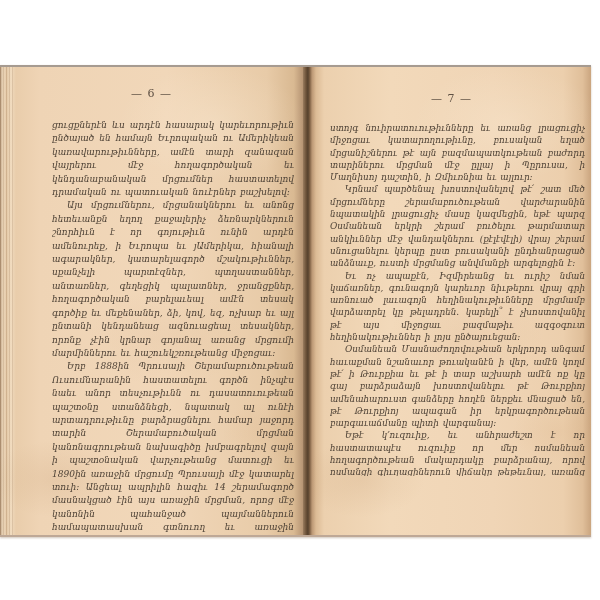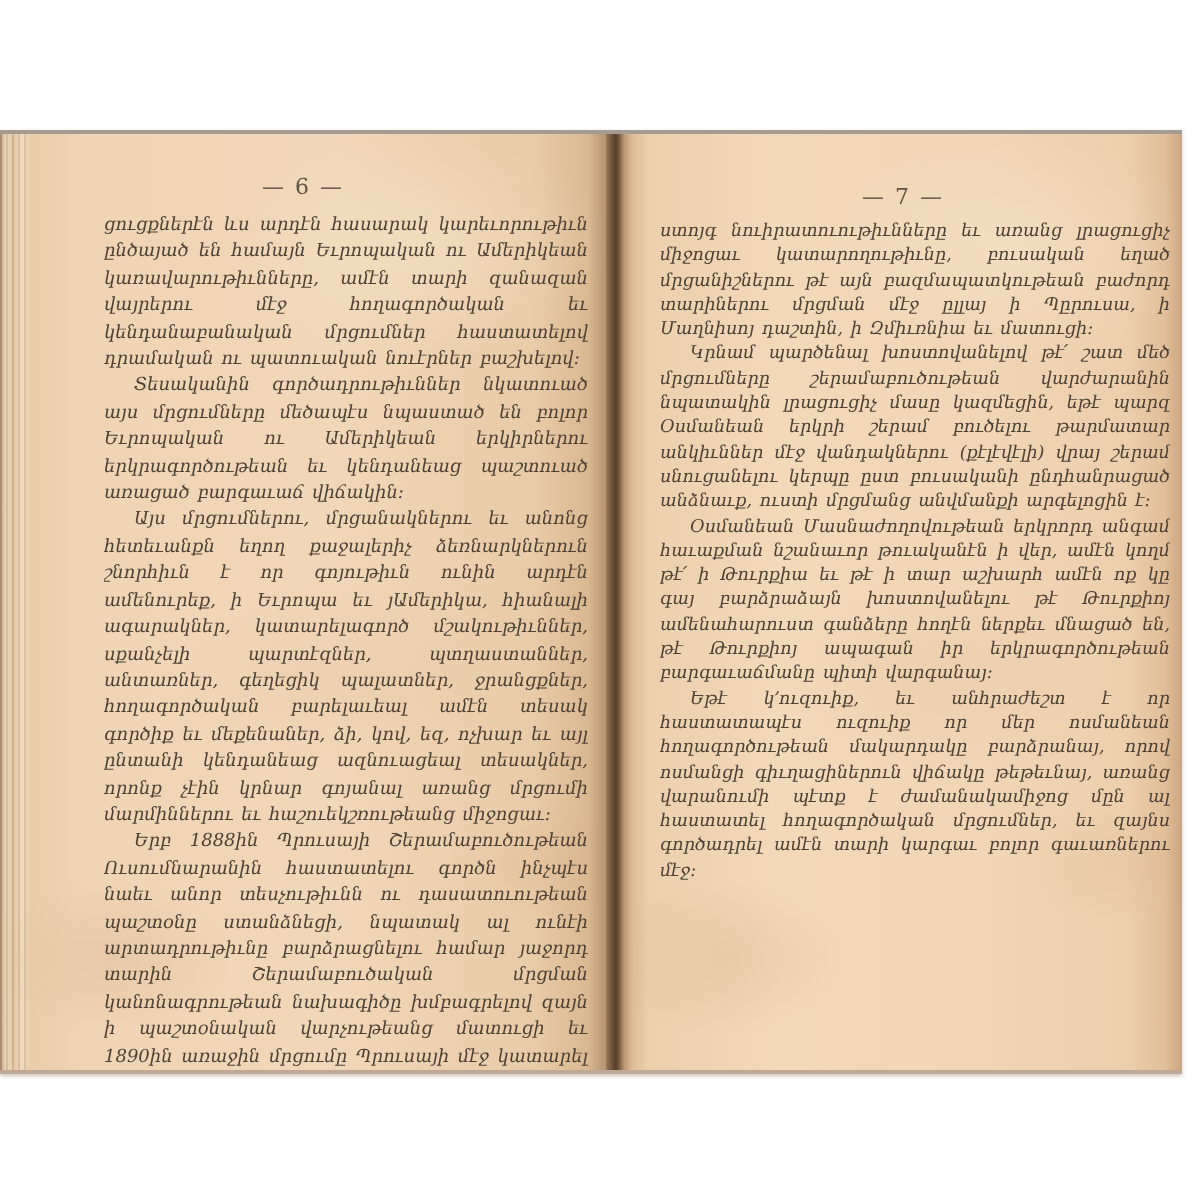--- a/index.html
+++ b/index.html
@@ -101,45 +101,45 @@
     font-size:8.8px;
     line-height:12.3px;
     height:366px;
     overflow:hidden;
   }
   .text p{
     margin:0;
     text-indent:15px;
     word-spacing:1px;
   }
-  .text p.cont{ text-indent:0; }
+  .text p.cont{ text-indent:0;margin-top:12px; }
 </style>
 </head>
 <body>
 
 <div class="photo">
   <div class="book">
 
     <div class="page page-left">
       <div class="page-header">— 6 —</div>
       <div class="text">
         <p class="cont">ցուցքներէն ևս արդէն հասարակ կարեւորութիւն ընծայած են համայն Եւրոպական ու Ամերիկեան կառավարութիւնները, ամէն տարի զանազան վայրերու մէջ հողագործական եւ կենդանաբանական մրցումներ հաստատելով դրամական ու պատուական նուէրներ բաշխելով։</p>
-        <p>Տեսականին գործադրութիւններ նկատուած այս մրցումները մեծապէս նպաստած են բոլոր Եւրոպական ու Ամերիկեան երկիրներու երկրագործութեան եւ կենդանեաց պաշտուած առացած բարգաւաճ վիճակին։</p>
         <p>Այս մրցումներու, մրցանակներու եւ անոնց հետեւանքն եղող քաջալերիչ ձեռնարկներուն շնորհիւն է որ գոյութիւն ունին արդէն ամենուրեք, ի Եւրոպա եւ յԱմերիկա, հիանալի ագարակներ, կատարելագործ մշակութիւններ, սքանչելի պարտէզներ, պտղաստաններ, անտառներ, գեղեցիկ պալատներ, ջրանցքներ, հողագործական բարելաւեալ ամէն տեսակ գործիք եւ մեքենաներ, ձի, կով, եզ, ոչխար եւ այլ ընտանի կենդանեաց ազնուացեալ տեսակներ, որոնք չէին կրնար գոյանալ առանց մրցումի մարմիններու եւ հաշուեկշռութեանց միջոցաւ։</p>
         <p>Երբ 1888ին Պրուսայի Շերամաբուծութեան Ուսումնարանին հաստատելու գործն ինչպէս նաեւ անոր տեսչութիւնն ու դասատուութեան պաշտօնը ստանձնեցի, նպատակ ալ ունէի արտադրութիւնը բարձրացնելու համար յաջորդ տարին Շերամաբուծական մրցման կանոնագրութեան նախագիծը խմբագրելով զայն ի պաշտօնական վարչութեանց մատուցի եւ 1890ին առաջին մրցումը Պրուսայի մէջ կատարել տուի։ Անցեալ ապրիլին հազիւ 14 շերամագործ մասնակցած էին այս առաջին մրցման, որոց մէջ կանոնին պահանջած պայմաններուն համապատասխան գտնուող եւ առաջին հանդիսացող շերամատանց տէրերուն՝ ժողովրդեան հանդիսաւորութեամբ, դրամ եւ մեդալներ գործիկներ բաշխուեցաւ։ Այս</p>
       </div>
     </div>
 
     <div class="gutter"></div>
 
     <div class="page page-right">
       <div class="page-header">— 7 —</div>
       <div class="text">
-        <p class="cont">ստոյգ նուիրատուութիւնները եւ առանց լրացուցիչ միջոցաւ կատարողութիւնը, բուսական եղած մրցանիշներու թէ այն բազմապատկութեան բաժորդ տարիներու մրցման մէջ ըլլայ ի Պըրուսա, ի Մաղնիսոյ դաշտին, ի Զմիւռնիա եւ մատուցի։</p>
+        <p class="cont">ստոյգ նուիրատուութիւնները եւ առանց լրացուցիչ միջոցաւ կատարողութիւնը, բուսական եղած մրցանիշներու թէ այն բազմապատկութեան բաժորդ տարիներու մրցման մէջ ըլլայ ի Պըրուսա, ի Մաղնիսոյ դաշտին, ի Զմիւռնիա եւ այլուր։</p>
         <p>Կրնամ պարծենալ խոստովանելով թէ՛ շատ մեծ մրցումները շերամաբուծութեան վարժարանին նպատակին լրացուցիչ մասը կազմեցին, եթէ պարզ Օսմանեան երկրի շերամ բուծելու թարմատար անկիւններ մէջ վանդակներու (քէլէվէլի) վրայ շերամ սնուցանելու կերպը ըստ բուսականի ընդհանրացած անձնաւք, ուստի մրցմանց անվմանքի արգելոցին է։</p>
+        <p>Եւ ոչ ապաքէն, Իզմիրեանց եւ ուրիշ նման կաճառներ, գունագոյն կարեւոր նիւթերու վրայ գրի առնուած լաւագոյն հեղինակութիւնները մրցմամբ վարձատրել կը թելադրեն. կարելի՞ է չխոստովանիլ թէ այս միջոցաւ բազմաթիւ ազգօգուտ հեղինակութիւններ ի լոյս ընծայուեցան։</p>
         <p>Օսմանեան Մասնաժողովութեան երկրորդ անգամ հաւաքման նշանաւոր թուականէն ի վեր, ամէն կողմ թէ՛ ի Թուրքիա եւ թէ ի տար աշխարհ ամէն ոք կը գայ բարձրաձայն խոստովանելու թէ Թուրքիոյ ամենահարուստ գանձերը հողէն ներքեւ մնացած են, թէ Թուրքիոյ ապագան իր երկրագործութեան բարգաւաճմանը պիտի վարգանայ։</p>
         <p>Եթէ կ՚ուզուիք, եւ անհրաժեշտ է որ հաստատապէս ուզուիք որ մեր ոսմանեան հողագործութեան մակարդակը բարձրանայ, որով ոսմանցի գիւղացիներուն վիճակը թեթեւնայ, առանց վարանումի պէտք է ժամանակամիջոց մըն ալ հաստատել հողագործական մրցումներ, եւ զայնս գործադրել ամէն տարի կարգաւ բոլոր գաւառներու մէջ։</p>
 
       </div>
     </div>
 
   </div>
 </div>
 
 </body></html>

